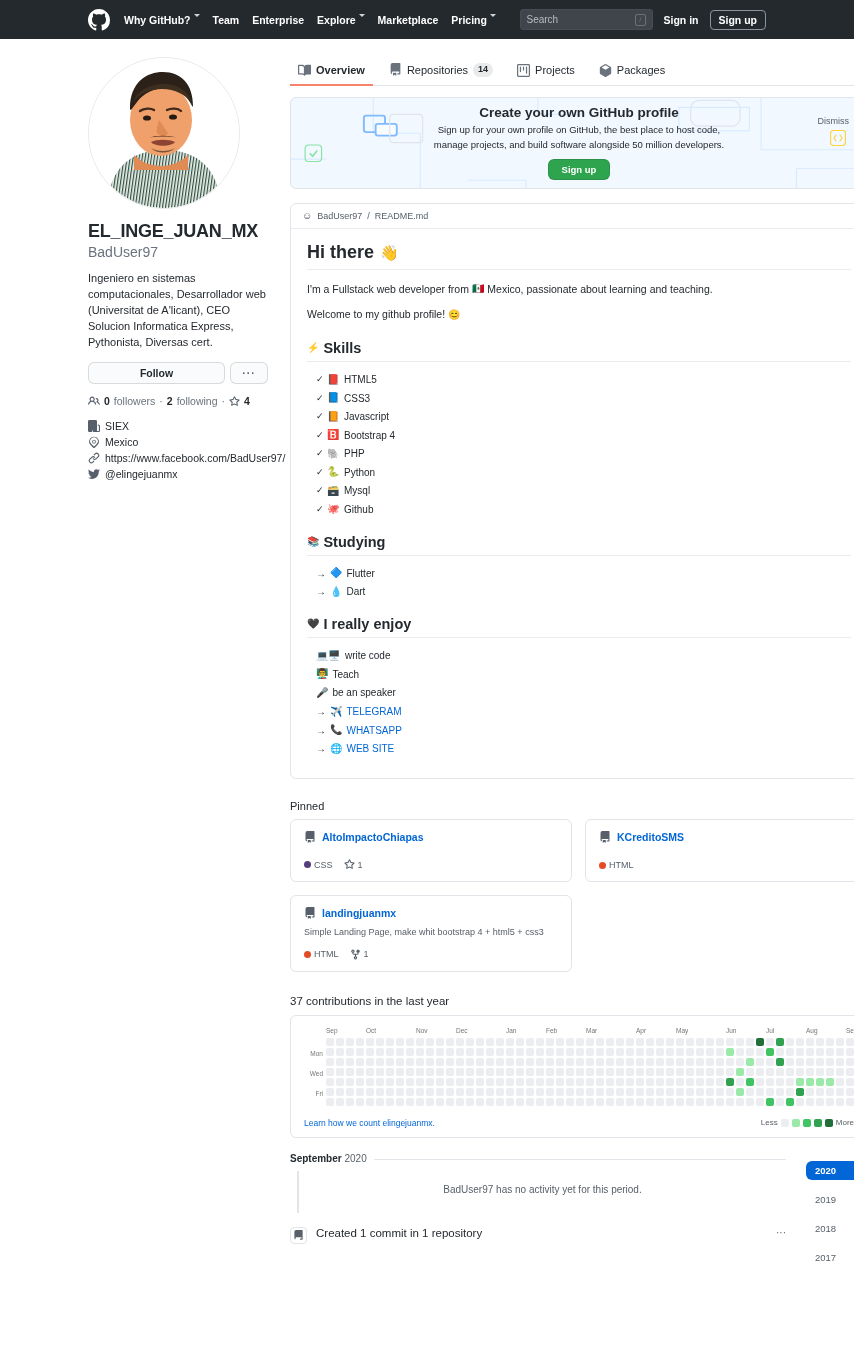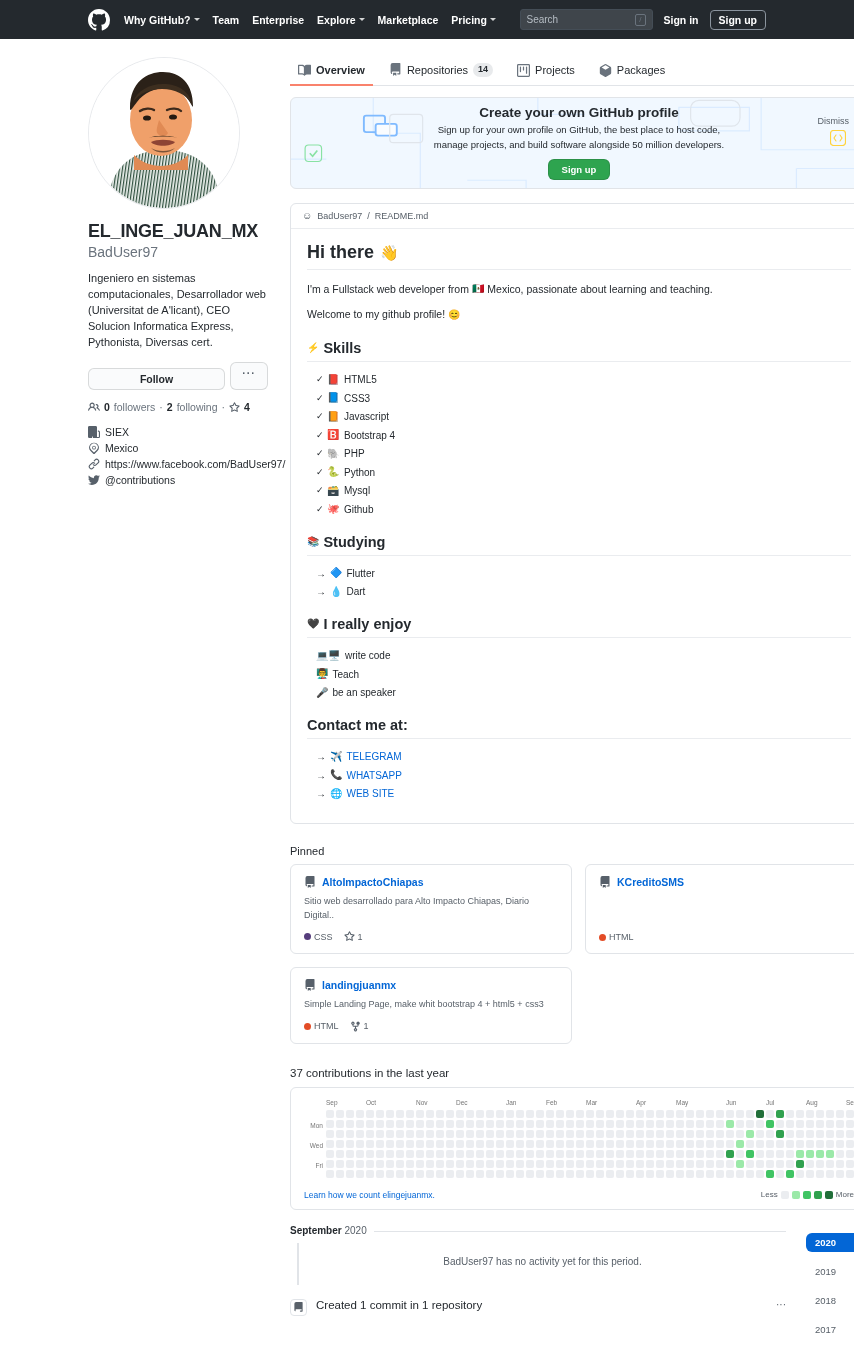--- a/index.html
+++ b/index.html
@@ -15,21 +15,21 @@
 
   
   .topbar {
     height:39px; background:#24292e; display:flex; align-items:center;
     padding:0 88px;
   }
   .gh-logo { width:22px; height:22px; fill:#ffffff; flex:0 0 auto; margin-right:14px; }
   .nav { display:flex; align-items:center; gap:13px; }
   .nav-item {
     color:#ffffff; font-size:10.5px; font-weight:600; display:flex;
-    align-items:center; gap:3px; cursor:pointer; white-space:nowrap;
+    align-items:flex-start; gap:3px; cursor:pointer; white-space:nowrap;
   }
   .caret { width:0;height:0;border-left:3px solid transparent;border-right:3px solid transparent;border-top:3.5px solid #ffffff; opacity:.8; }
   .top-right { margin-left:auto; display:flex; align-items:center; gap:11px; }
   .search-box {
     width:133px; height:21px; background:#3f454b; border:1px solid #444d56;
     border-radius:3px; display:flex; align-items:center; padding:0 6px;
     font-size:10px; color:#b5bcc3;
   }
   .search-slash { margin-left:auto; border:1px solid #6a737d; border-radius:2px;
      font-size:8px; line-height:8px; padding:1px 3px; color:#6a737d; }
@@ -53,21 +53,21 @@
 
   .profile-name { font-size:18px; font-weight:700; line-height:1.2; margin-top:12px; letter-spacing:-.2px;}
   .profile-login { font-size:14px; font-weight:300; color:#6a737d; line-height:1.3; margin-bottom:10px;}
   .profile-bio { font-size:11px; line-height:1.45; color:#24292e; margin-bottom:12px; }
   .btn-row { display:flex; gap:5px; margin-bottom:11px; }
   .btn {
     background:#fafbfc; border:1px solid rgba(27,31,35,.15); border-radius:6px;
     font-size:10.5px; font-weight:600; color:#24292e; padding:4px 0;
     text-align:center; cursor:pointer;
   }
-  .btn-follow { flex:1;margin-top:6px; }
+  .btn-follow { flex:1; }
   .btn-more { width:38px; letter-spacing:1px; color:#57606a; }
   .followers { font-size:10.5px; color:#6a737d; display:flex; align-items:center; gap:4px; flex-wrap:wrap; margin-bottom:13px;}
   .followers b { color:#24292e; font-weight:600; }
   .followers .sep { color:#6a737d; }
   .meta-list { display:flex; flex-direction:column; gap:4px; }
   .meta-item { display:flex; align-items:center; gap:5px; font-size:10.5px; color:#24292e; }
   .meta-item svg { flex:0 0 auto; fill:#57606a; }
 
   
   .tabbar { display:flex; align-items:flex-end; gap:8px; border-bottom:1px solid #e1e4e8; padding-top:18px; }
@@ -305,21 +305,21 @@
       <div class="meta-item">
         <svg width="12" height="12" viewBox="0 0 16 16">
             <path d="M7.775 3.275a.75.75 0 001.06 1.06l1.25-1.25a2 2 0 112.83 2.83l-2.5 2.5a2 2 0 01-2.83 0 .75.75 0 00-1.06 1.06 3.5 3.5 0 004.95 0l2.5-2.5a3.5 3.5 0 00-4.95-4.95l-1.25 1.25zm-4.69 9.64a2 2 0 010-2.83l2.5-2.5a2 2 0 012.83 0 .75.75 0 001.06-1.06 3.5 3.5 0 00-4.95 0l-2.5 2.5a3.5 3.5 0 004.95 4.95l1.25-1.25a.75.75 0 00-1.06-1.06l-1.25 1.25a2 2 0 01-2.83 0z"></path>
           </svg>
         <a style="color:#24292e">https://www.facebook.com/BadUser97/</a>
       </div>
       <div class="meta-item">
         <svg width="12" height="12" viewBox="0 0 16 16">
             <path d="M15.969 3.058c-.586.26-1.217.436-1.878.515.675-.405 1.194-1.045 1.438-1.809-.632.375-1.332.647-2.076.793-.596-.636-1.446-1.033-2.387-1.033-1.806 0-3.27 1.464-3.27 3.27 0 .256.029.506.085.745C5.163 5.384 2.753 4.082 1.14 2.105c-.298.511-.47 1.106-.47 1.74 0 1.134.578 2.135 1.455 2.722-.536-.017-1.04-.164-1.48-.409v.041c0 1.584 1.127 2.906 2.622 3.206-.274.075-.563.115-.862.115-.211 0-.416-.021-.616-.059.416 1.3 1.624 2.246 3.056 2.272-1.12.877-2.531 1.4-4.064 1.4-.264 0-.525-.015-.781-.046 1.449.929 3.169 1.471 5.017 1.471 6.02 0 9.312-4.987 9.312-9.311 0-.142-.003-.283-.009-.423.639-.462 1.194-1.039 1.633-1.696z"></path>
           </svg>
-        <a style="color:#24292e">@contributions</a>
+        <a style="color:#24292e">@elingejuanmx</a>
       </div>
     </div>
   </div>
 
   <div class="content">
 
     <div class="tabbar">
       <div class="tab active">
         <svg width="13" height="13" viewBox="0 0 16 16">
             <path d="M0 1.75A.75.75 0 01.75 1h4.253c1.227 0 2.317.59 3 1.501A3.744 3.744 0 0111.006 1h4.245a.75.75 0 01.75.75v10.5a.75.75 0 01-.75.75h-4.507a2.25 2.25 0 00-1.591.659l-.622.621a.75.75 0 01-1.06 0l-.622-.621A2.25 2.25 0 005.258 13H.75a.75.75 0 01-.75-.75V1.75zm8.755 3a2.25 2.25 0 012.25-2.25H14.5v9h-3.757c-.71 0-1.4.201-1.992.572l.004-7.322zm-1.504 7.324l.004-5.073-.002-2.253A2.25 2.25 0 005.003 2.5H1.5v9h3.757a3.75 3.75 0 011.994.574z"></path>
@@ -477,23 +477,20 @@
           <li>
               <span class="emo">👨‍🏫</span>
               <span>Teach</span>
             </li>
           <li>
               <span class="emo">🎤</span>
               <span>be an speaker</span>
             </li>
         </ul>
 
-        <div class="md-h2">
-          <span>Contact me at:</span>
-        </div>
         <ul class="md-list pad-l">
           <li>
               <span class="bullet-arrow">→</span>
               <span class="emo">✈️</span>
               <a>TELEGRAM</a>
             </li>
           <li>
               <span class="bullet-arrow">→</span>
               <span class="emo">📞</span>
               <a>WHATSAPP</a>
@@ -510,21 +507,20 @@
     <div class="section-title">Pinned</div>
     <div class="pin-grid">
 
       <div class="pin-card">
         <div class="pin-top">
           <svg width="12" height="12" viewBox="0 0 16 16" fill="#57606a">
               <path d="M2 2.5A2.5 2.5 0 014.5 0h8.75a.75.75 0 01.75.75v12.5a.75.75 0 01-.75.75h-2.5a.75.75 0 110-1.5h1.75v-2h-8a1 1 0 00-.714 1.7.75.75 0 01-1.072 1.05A2.495 2.495 0 012 11.5v-9zm10.5-1V9h-8c-.356 0-.694.074-1 .208V2.5a1 1 0 011-1h8zM5 12.25v3.25a.25.25 0 00.4.2l1.45-1.087a.25.25 0 01.3 0L8.6 15.7a.25.25 0 00.4-.2v-3.25a.25.25 0 00-.25-.25h-3.5a.25.25 0 00-.25.25z"></path>
             </svg>
           <span class="pin-name">AltoImpactoChiapas</span>
         </div>
-        <div class="pin-desc">Sitio web desarrollado para Alto Impacto Chiapas, Diario Digital..</div>
         <div class="pin-stats">
           <span class="pin-stat">
             <i class="lang-dot" style="background:#563d7c"></i>
             <span>CSS</span>
           </span>
           <span class="pin-stat">
             <svg width="11" height="11" viewBox="0 0 16 16" fill="#57606a">
                 <path d="M8 .25a.75.75 0 01.673.418l1.882 3.815 4.21.612a.75.75 0 01.416 1.279l-3.046 2.97.719 4.192a.75.75 0 01-1.088.791L8 12.347l-3.766 1.98a.75.75 0 01-1.088-.79l.72-4.194L.818 6.374a.75.75 0 01.416-1.28l4.21-.611L7.327.668A.75.75 0 018 .25zm0 2.445L6.615 5.5a.75.75 0 01-.564.41l-3.097.45 2.24 2.184a.75.75 0 01.216.664l-.528 3.084 2.769-1.456a.75.75 0 01.698 0l2.77 1.456-.53-3.084a.75.75 0 01.216-.664l2.24-2.183-3.096-.45a.75.75 0 01-.564-.41L8 2.694v.001z"></path>
               </svg>
             <span>1</span>

